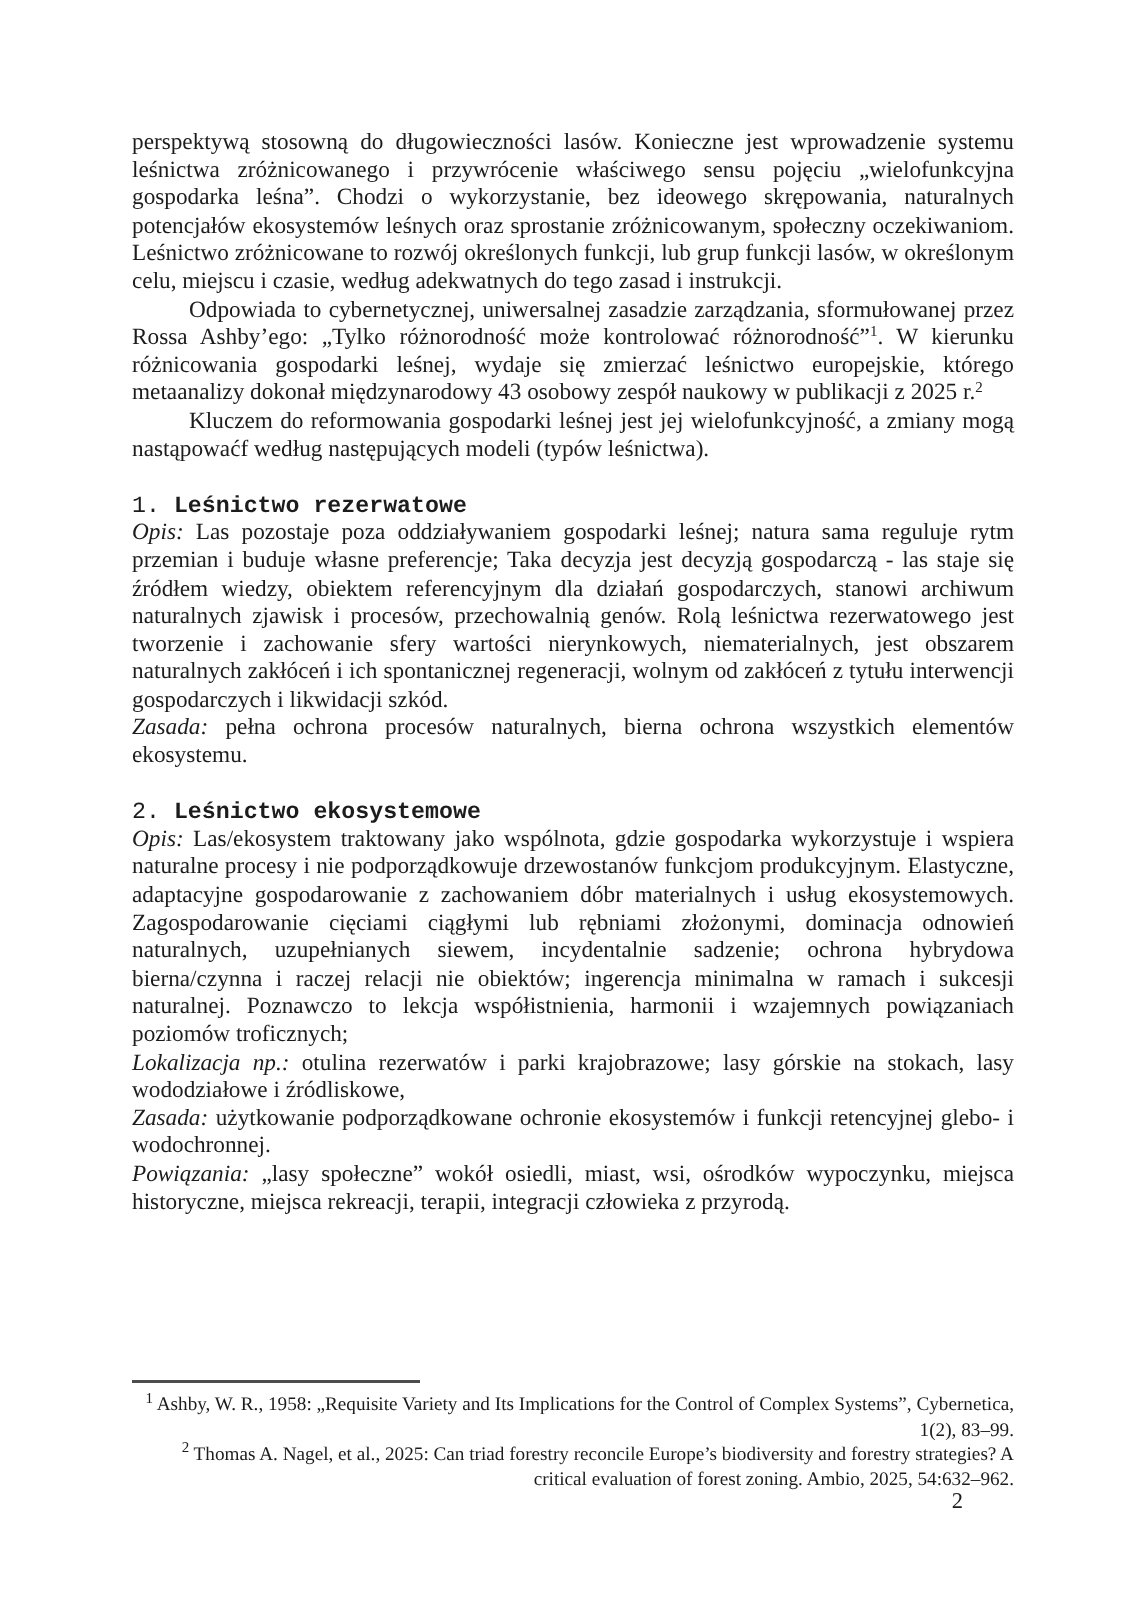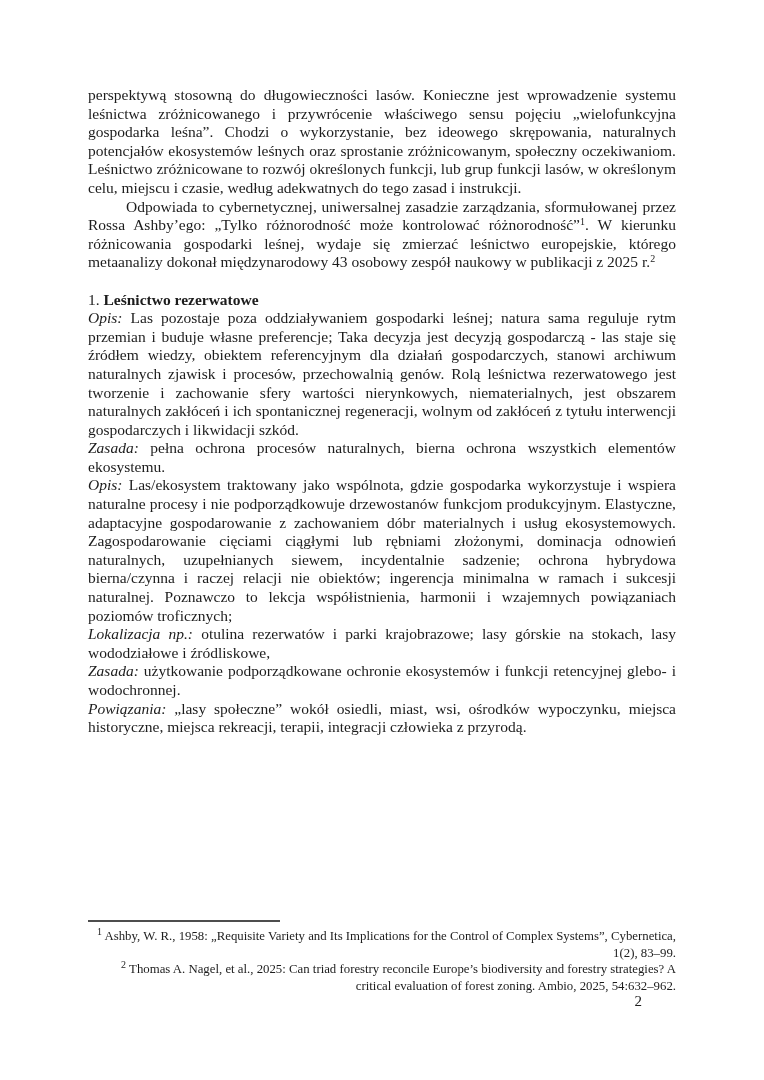--- a/index.html
+++ b/index.html
@@ -15,21 +15,21 @@
   .textcol {
     position: absolute;
     left: 88px;
     top: 86px;
     width: 588px;
     font-size: 15.5px;
     line-height: 18.6px;
   }
   .textcol p { margin: 0; text-align: justify; }
   p.indent { text-indent: 38px; }
-  p.heading { margin-top: 18.6px; text-align: left; }
+  p.heading { margin-top: 18.6px; text-align: left; font-family: Liberation Mono, monospace; }
   p.heading b { font-weight: bold; }
   .label { font-style: italic; }
   sup {
     font-size: 10px;
     line-height: 0;
     vertical-align: baseline;
     position: relative;
     top: -5px;
   }
   .footnotes {
@@ -59,29 +59,34 @@
 <body>
 
 <div class="page">
 
   <div class="textcol">
 
     <p><span>perspektywą stosowną do długowieczności lasów. Konieczne jest wprowadzenie systemu leśnictwa zróżnicowanego i przywrócenie właściwego sensu pojęciu „wielofunkcyjna gospodarka leśna”. Chodzi o wykorzystanie, bez ideowego skrępowania, naturalnych potencjałów  ekosystemów leśnych oraz sprostanie zróżnicowanym, społeczny oczekiwaniom. Leśnictwo zróżnicowane to rozwój określonych funkcji, lub grup funkcji lasów, w określonym celu, miejscu i czasie, według adekwatnych do tego zasad i instrukcji.</span></p>
 
     <p class="indent"><span>Odpowiada to cybernetycznej, uniwersalnej zasadzie zarządzania, sformułowanej przez Rossa Ashby’ego: „Tylko różnorodność może kontrolować różnorodność”</span><sup>1</sup><span>. W kierunku różnicowania gospodarki leśnej, wydaje się zmierzać leśnictwo europejskie, którego metaanalizy dokonał międzynarodowy 43 osobowy zespół  naukowy w publikacji z 2025 r.</span><sup>2</sup></p>
 
+    <p class="indent"><span>Kluczem do reformowania gospodarki leśnej jest jej wielofunkcyjność, a zmiany mogą nastąpowaćf według następujących modeli (typów leśnictwa).</span></p>
 
     <p class="heading">
       <span>1.</span>
       <b>Leśnictwo rezerwatowe</b>
     </p>
 
     <p><span class="label">Opis:</span><span> Las pozostaje poza oddziaływaniem gospodarki leśnej; natura sama reguluje rytm przemian i buduje własne preferencje; Taka decyzja jest decyzją gospodarczą - las staje się źródłem wiedzy, obiektem referencyjnym dla działań gospodarczych, stanowi archiwum naturalnych zjawisk i procesów, przechowalnią genów. Rolą leśnictwa rezerwatowego jest tworzenie i zachowanie  sfery wartości nierynkowych, niematerialnych, jest obszarem naturalnych zakłóceń i ich spontanicznej regeneracji, wolnym od zakłóceń z tytułu interwencji gospodarczych i likwidacji szkód.</span></p>
     <p><span class="label">Zasada:</span><span> pełna ochrona procesów naturalnych, bierna ochrona wszystkich elementów ekosystemu.</span></p>
 
+    <p class="heading">
+      <span>2.</span>
+      <b>Leśnictwo ekosystemowe</b>
+    </p>
 
     <p><span class="label">Opis:</span><span> Las/ekosystem  traktowany jako wspólnota, gdzie gospodarka wykorzystuje i wspiera naturalne procesy i nie podporządkowuje drzewostanów funkcjom produkcyjnym. Elastyczne, adaptacyjne gospodarowanie z zachowaniem dóbr materialnych i usług ekosystemowych. Zagospodarowanie cięciami ciągłymi lub rębniami złożonymi, dominacja odnowień naturalnych, uzupełnianych siewem, incydentalnie sadzenie; ochrona hybrydowa bierna/czynna i raczej relacji nie obiektów; ingerencja minimalna w ramach i sukcesji naturalnej.  Poznawczo to lekcja współistnienia, harmonii i wzajemnych powiązaniach poziomów troficznych;</span></p>
     <p><span class="label">Lokalizacja np.:</span><span> otulina rezerwatów i parki krajobrazowe; lasy górskie na stokach, lasy wododziałowe i źródliskowe,</span></p>
     <p><span class="label">Zasada:</span><span> użytkowanie podporządkowane ochronie ekosystemów i funkcji retencyjnej glebo- i wodochronnej.</span></p>
     <p><span class="label">Powiązania:</span><span> „lasy społeczne” wokół osiedli, miast, wsi, ośrodków wypoczynku, miejsca historyczne, miejsca rekreacji, terapii, integracji człowieka z przyrodą.</span></p>
 
   </div>
 
   <div class="footnotes">
     <hr class="footnote-rule">

